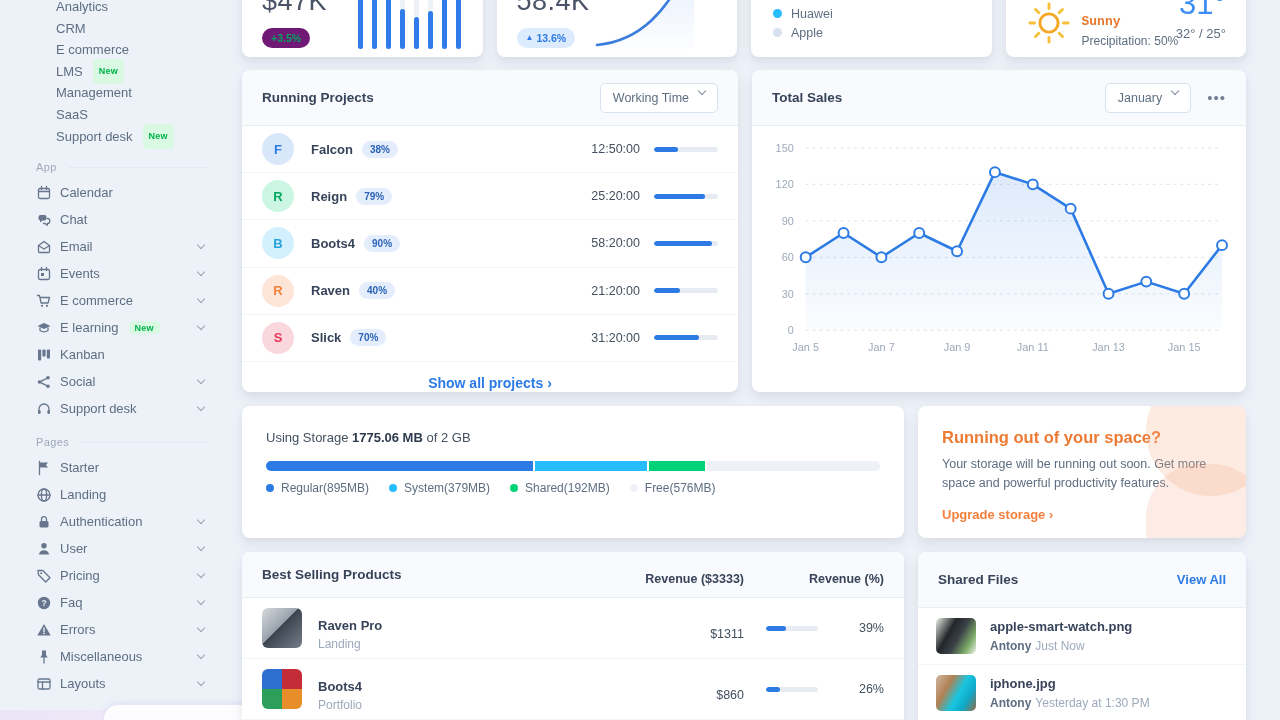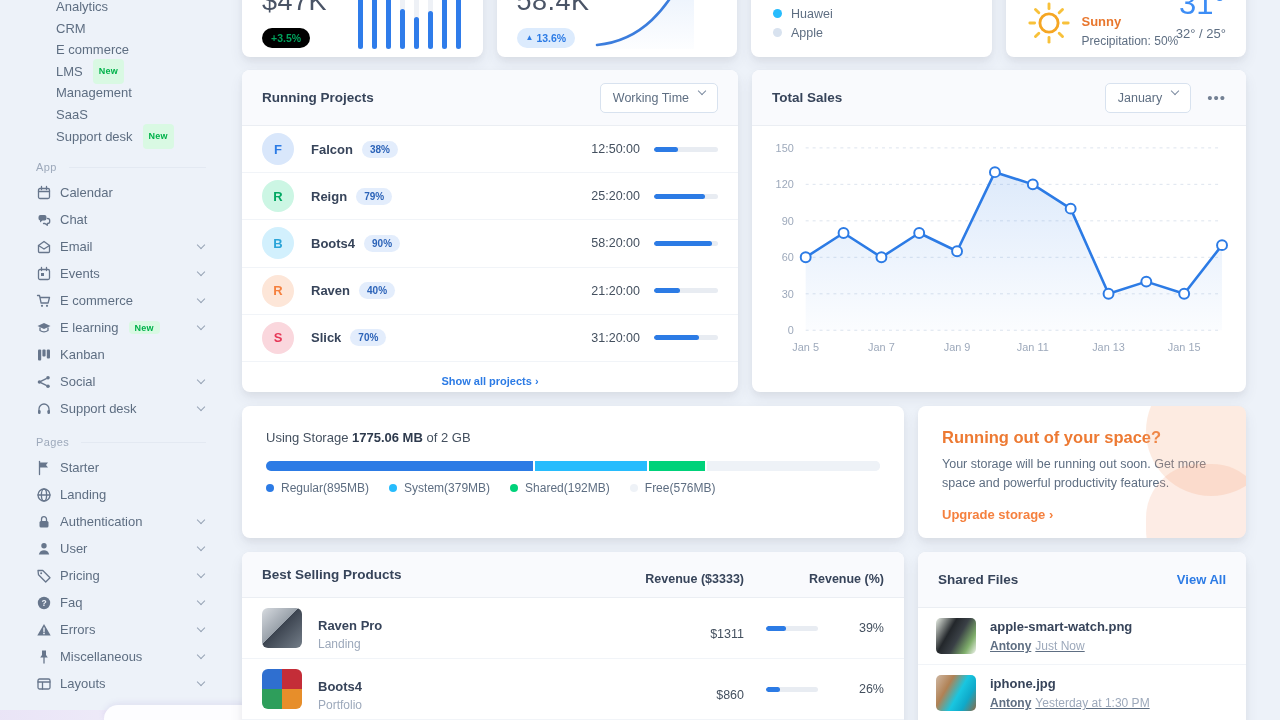--- a/index.html
+++ b/index.html
@@ -39,33 +39,33 @@
   .row2 { top:70px;  height:322px; }
   .row3 { top:406px; height:132px; }
   .row4 { top:552px; height:300px; }
   .card { background:#fff; border-radius:8px; position:relative;
     box-shadow:0 7px 14px rgba(65,69,88,.08), 0 3px 6px rgba(0,0,0,.04); overflow:hidden; }
   
   .stat-card { flex:1; }
   .stat-value { position:absolute; left:20px; top:44px; font-size:27px; color:#4a5466; font-weight:500; letter-spacing:.5px; }
   .pill { position:absolute; left:20px; top:86px; font-size:10.5px; font-weight:bold;
     border-radius:10px; padding:4px 9px; display:inline-flex; align-items:center; gap:3px; }
-  .pill.green { background:#000000; color:#00a25c; }
+  .pill.green { background:#701a75; color:#00a25c; }
   .pill.blue  { background:#dcebfd; color:#2c7be5; }
   .pill .caret { font-size:8px; line-height:1; }
   .mini-bars { position:absolute; right:22px; bottom:8px; display:flex; align-items:flex-end; gap:9px; height:100px; }
   .mini-bars .track { width:5px; height:100px; background:#eef1f6; border-radius:3px; position:relative; }
   .mini-bars .fill { position:absolute; bottom:0; left:0; width:5px; background:#2f7cea; border-radius:3px; }
   .mini-curve { position:absolute; right:14px; bottom:8px; }
   .legend-col { position:absolute; left:22px; top:62px; }
   .legend-item { display:flex; align-items:center; gap:9px; font-size:12.5px; color:#5e6e82; height:19px; }
   .dot { width:9px; height:9px; border-radius:50%; flex:0 0 9px; }
   .sun { position:absolute; left:20px; top:58px; }
   .weather-mid { position:absolute; left:76px; top:72px; }
-  .weather-cond { font-size:13px; font-weight:bold; color:#e8772e; }
+  .weather-cond { font-size:13px; font-weight:bold; color:#e8772e;font-family:Liberation Mono, monospace; }
   .weather-precip { font-size:12px; color:#5e6e82; margin-top:5px; }
   .weather-right { position:absolute; right:20px; top:44px; text-align:right; }
   .weather-temp { font-size:31px; color:#3d8df5; font-weight:500; }
   .weather-range { font-size:13px; color:#5e6e82; margin-top:4px; }
   
   .card-head { display:flex; align-items:center; background:#f9fafd; border-bottom:1px solid #ebeef3;
     padding:0 20px; height:56px; }
   .card-title { font-size:13.5px; font-weight:bold; color:#37445a; }
   .select { margin-left:auto; display:flex; align-items:flex-start; gap:10px; border:1px solid #d8e2ef;
     border-radius:5px; background:#fff; padding:7px 12px; font-size:12.5px; color:#5e6e82; cursor:pointer; }
@@ -75,21 +75,21 @@
   .proj-card { width:496px; }
   .proj-row { display:flex; align-items:center; height:47.2px; padding:0 20px; border-bottom:1px solid #f1f4f8; }
   .avatar { width:32px; height:32px; border-radius:50%; display:flex; align-items:center; justify-content:center;
     font-size:13px; font-weight:bold; flex:0 0 32px; }
   .proj-name { margin-left:17px; font-size:13px; font-weight:bold; color:#37445a; }
   .pct-badge { margin-left:9px; font-size:10px; font-weight:bold; color:#2c63b8; background:#e3edfc;
     border-radius:9px; padding:3px 8px; }
   .proj-time { margin-left:auto; font-size:12.5px; color:#44505f; }
   .bar-track { width:64px; height:5px; background:#e8ecf2; border-radius:3px; margin-left:14px; overflow:hidden; }
   .bar-fill { height:5px; background:#2c7be5; border-radius:3px; }
-  .card-foot { display:block; text-align:center; padding:13px 0; font-size:11px; font-weight:bold;
+  .card-foot { display:block; text-align:center; padding:13px 0; font-size:14px; font-weight:bold;
     color:#2c7be5; text-decoration:none; cursor:pointer; }
   
   .sales-card { width:494px; }
   .chart-wrap { padding:8px 6px 0 6px; }
   
   .storage-card { width:662px; padding:24px 24px; }
   .storage-title { font-size:13px; color:#44505f; }
   .storage-title b { color:#2e3a4d; }
   .storage-bar { display:flex; height:10px; border-radius:5px; overflow:hidden; margin-top:16px; background:#eef2f7; }
   .storage-bar .seg { height:10px; border-right:2px solid #fff; }
@@ -129,21 +129,21 @@
   .prod-name { font-size:13px; font-weight:bold; color:#37445a; }
   .prod-sub { font-size:12px; color:#9da9bb; margin-top:4px; }
   .prod-price { margin-left:auto; font-size:12.5px; color:#44505f; width:120px; text-align:right;margin-top:11px; }
   .prod-bar { width:52px; margin:0 0 0 22px; }
   .prod-pct { width:66px; text-align:right; font-size:12.5px; color:#44505f; }
   
   .files-card { width:328px; }
   .file-row { display:flex; align-items:center; padding:10px 18px; border-bottom:1px solid #f1f4f8; }
   .file-info { margin-left:14px; }
   .file-name { font-size:13px; font-weight:bold; color:#37445a; }
-  .file-meta { font-size:12px; margin-top:5px;text-decoration:underline; }
+  .file-meta { font-size:12px; margin-top:5px; }
   .file-owner { color:#5e6e82; font-weight:bold; }
   .file-time { color:#9da9bb; margin-left:4px; }
   .link-blue { margin-left:auto; font-size:13px; font-weight:bold; color:#2c7be5; text-decoration:none; cursor:pointer; }
 </style>
 </head>
 <body>
 
 <div class="app">
 
   <aside class="sidebar">

